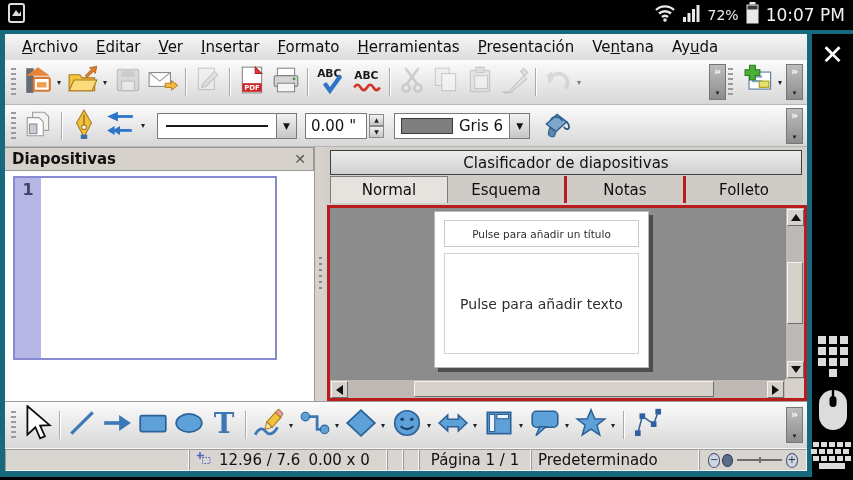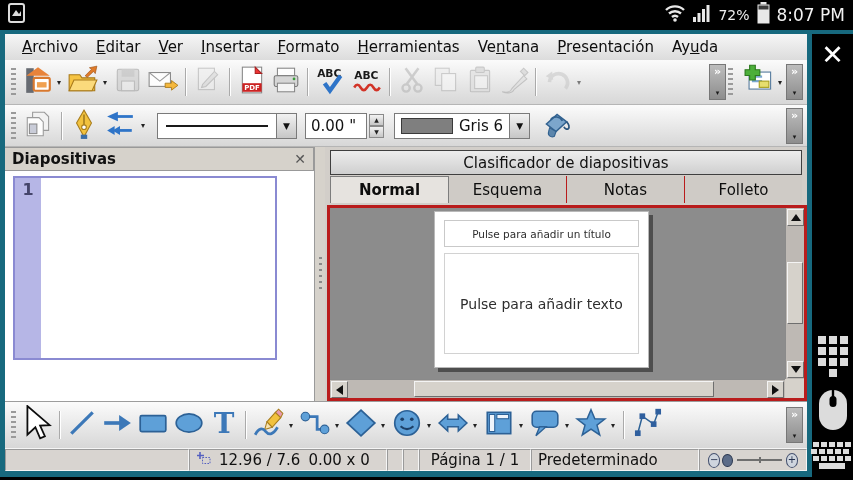--- a/index.html
+++ b/index.html
@@ -58,23 +58,23 @@
   .thumb{width:264px;height:184px;border:2px solid #8a8ad2;display:flex}
   .thumb-num{width:26px;background:#b6b6e6;color:#44446a;font-weight:bold;font-size:16px;text-align:center;padding-top:2px}
   .thumb-page{flex:1;background:#fff}
 
   .splitter{width:10px;background:#d6d2cb;display:flex;align-items:center;justify-content:center;flex:none}
   .splitter .dots{width:3px;height:34px;background:repeating-linear-gradient(#8a8a8a 0 2px,rgba(0,0,0,0) 2px 6px)}
 
   .rpane{flex:1;display:flex;flex-direction:column;background:#d2cec9;min-width:0}
   .vhead{margin:3px 5px 0 5px;height:25px;border:1px solid #3f3f3f;background:linear-gradient(#ededed,#cfcfcf);display:flex;align-items:center;justify-content:center;font-size:15px;flex:none}
   .tabs{display:flex;height:27px;margin:1px 5px 0 5px;align-items:stretch;flex:none}
-  .tab{flex:1;display:flex;align-items:center;justify-content:center;font-size:15px;border-right:1px solid #b91c1c;color:#0d0d0d;background:#cfcbc6}
+  .tab{flex:1;display:flex;align-items:center;justify-content:center;font-size:15px;border-right:3px solid #b91c1c;color:#0d0d0d;background:#cfcbc6}
   .tab:last-child{border-right:none}
-  .tab.active{font-weight:bold;background:#e6e3df;border:1px solid #7d7d7d;border-bottom:none}
+  .tab.active{font-weight:normal;background:#e6e3df;border:1px solid #7d7d7d;border-bottom:none}
 
   .work{flex:1;position:relative;margin:2px 0 0 2px;background:#8c8c8c;border:3px solid #b91c1c;min-height:0}
   .slidecv{position:absolute;left:104px;top:3px;width:215px;height:157px;background:#fff;border:1px solid #b9b9b9;box-shadow:4px 4px 0 #4e4e4e}
   .ph-title{position:absolute;left:9px;right:9px;top:8px;height:27px;border:1px solid #c9c9c9;display:flex;align-items:center;justify-content:center;font-size:10.5px;color:#2e2e2e}
   .ph-body{position:absolute;left:9px;right:9px;top:41px;bottom:13px;border:1px solid #d2d2d2;display:flex;align-items:center;justify-content:center;font-size:14px;color:#2e2e2e}
 
   
   .vsb{position:absolute;right:0;top:0;bottom:19px;width:19px;background:#beb9b4;border-left:1px solid #8a8a8a}
   .hsb{position:absolute;left:0;right:19px;bottom:0;height:19px;background:#beb9b4;border-top:1px solid #8a8a8a}
   .sbtn{position:absolute;width:17px;height:17px;background:#d6d2cb;border:1px solid;border-color:#f4f4f4 #6e6e6e #6e6e6e #f4f4f4;display:flex;align-items:center;justify-content:center}
@@ -135,37 +135,37 @@
         </svg>
     </span>
     <span class="pct">72%</span>
     <span>
       <svg width="13" height="22" viewBox="0 0 13 22">
           <rect x="3.5" y="0" width="6" height="2.5" fill="#e8e8e8"></rect>
           <rect x="0.5" y="2.5" width="12" height="19" fill="#e8e8e8"></rect>
           <rect x="1.5" y="3.5" width="10" height="4" fill="#3a3a3a"></rect>
         </svg>
     </span>
-    <span class="time">8:07 PM</span>
+    <span class="time">10:07 PM</span>
   </span>
 </div>
 
 <div class="frame-topline"></div>
 <div class="frame">
  <div class="inner">
 
   <div class="menubar">
     <span class="menu-item"><span></span><span class="key">A</span><span>rchivo</span></span>
     <span class="menu-item"><span></span><span class="key">E</span><span>ditar</span></span>
     <span class="menu-item"><span></span><span class="key">V</span><span>er</span></span>
     <span class="menu-item"><span></span><span class="key">I</span><span>nsertar</span></span>
     <span class="menu-item"><span></span><span class="key">F</span><span>ormato</span></span>
     <span class="menu-item"><span></span><span class="key">H</span><span>erramientas</span></span>
+    <span class="menu-item"><span></span><span class="key">P</span><span>resentación</span></span>
     <span class="menu-item"><span>Ve</span><span class="key">n</span><span>tana</span></span>
-    <span class="menu-item"><span></span><span class="key">P</span><span>resentación</span></span>
     <span class="menu-item"><span>Ay</span><span class="key">u</span><span>da</span></span>
   </div>
 
   <div class="tbar tbar1">
     <div class="grip"></div>
     <div class="tb">
       <span><svg width="30" height="30" viewBox="0 0 28 28">
               <rect x="3" y="3" width="7" height="23" fill="#676b72"></rect>
               <path d="M3 10 L14 2 L25 10 Z" fill="#e8833a"></path>
               <rect x="10" y="12" width="15" height="12" rx="1.5" fill="#fff" stroke="#d9792f" stroke-width="2"></rect>

